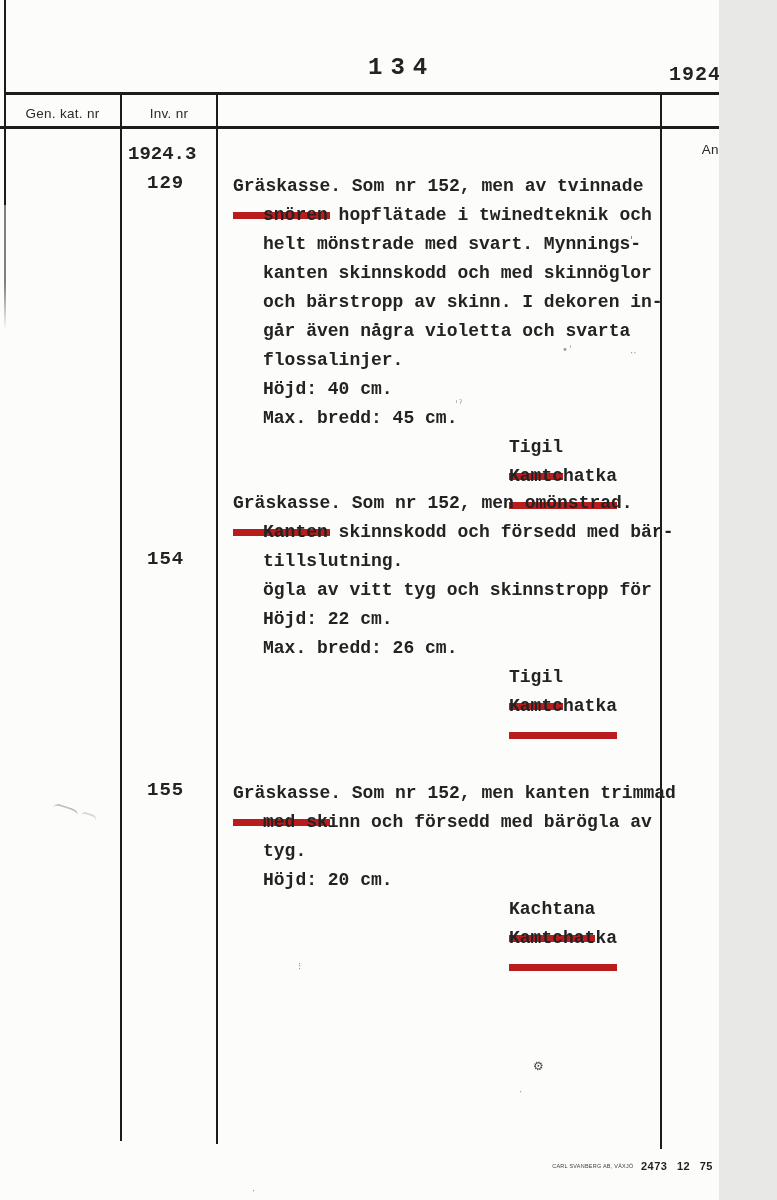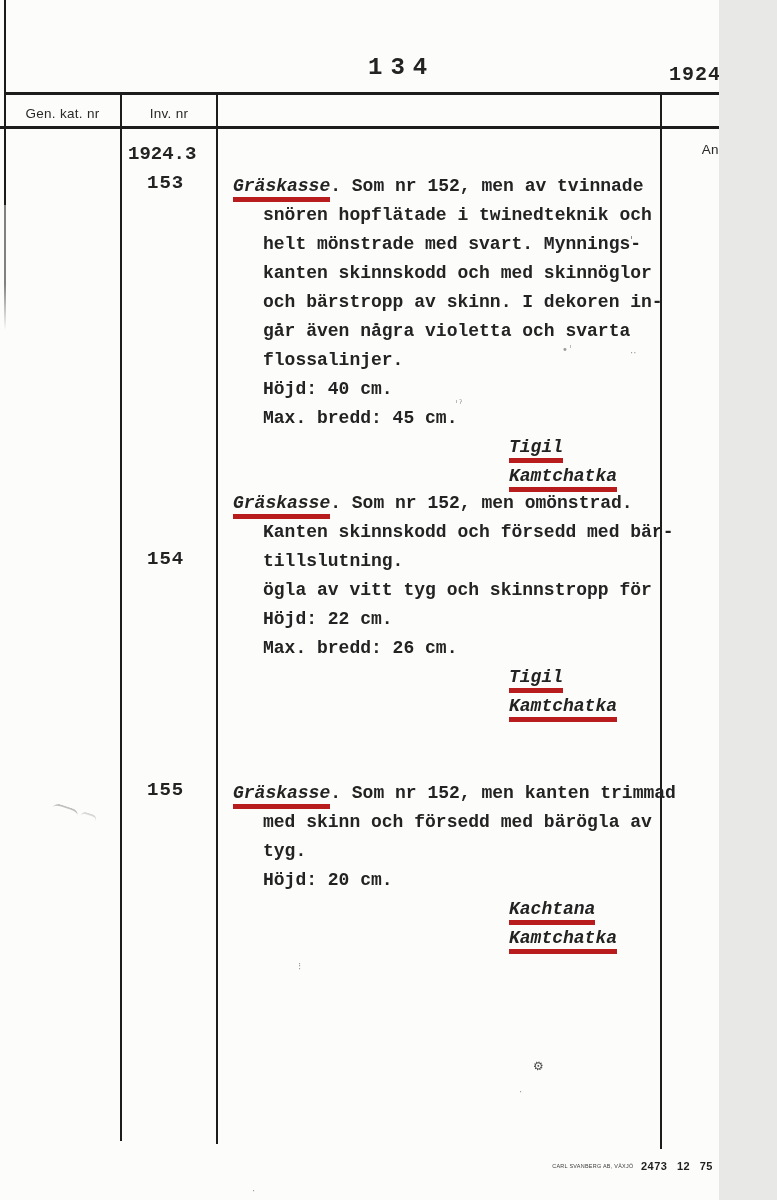--- a/index.html
+++ b/index.html
@@ -35,21 +35,21 @@
   .tw{font-family:"Liberation Mono", monospace;font-weight:700;color:#232323;}
   .page-number{position:absolute;left:368px;top:54px;font-size:24px;letter-spacing:8px;}
   .page-year{position:absolute;left:669px;top:63px;font-size:20px;letter-spacing:1px;}
   .group-year{position:absolute;left:128px;top:143px;font-size:19px;}
   .inv-number{position:absolute;left:147px;font-size:19px;letter-spacing:1px;}
 
   .entry{position:absolute;left:233px;width:480px;}
   .entry .line{height:29px;line-height:29px;font-size:18px;white-space:pre;}
   .entry .line.body{margin-left:30px;}
   .entry .line.prov{margin-left:276px;}
-  .term,.prov-name{border-bottom:5px solid #b91c1c;padding-bottom:1px;font-style:italic;}
+  .term,.prov-name{border-bottom:7px solid #b91c1c;padding-bottom:16px;}
 
   
   .imprint{position:absolute;right:6px;top:1160px;display:flex;align-items:center;gap:7px;}
   .imprint .printer{
     font-family:"Liberation Sans", sans-serif;font-size:8px;color:#3a3a3a;
     transform:scale(.68);transform-origin:right center;letter-spacing:.4px;white-space:nowrap;
   }
   .imprint .code{
     font-family:"Liberation Sans", sans-serif;font-weight:700;font-size:11px;color:#1f1f1f;
     word-spacing:6px;letter-spacing:.5px;white-space:nowrap;
@@ -75,21 +75,21 @@
   <div class="vline v-col3"></div>
 
   <div class="tw page-number">134</div>
   <div class="tw page-year">1924.3</div>
 
   <div class="form-label lbl-genkat">Gen. kat. nr</div>
   <div class="form-label lbl-invnr">Inv. nr</div>
   <div class="form-label lbl-anm">Anm.</div>
 
   <div class="tw group-year">1924.3</div>
-  <div class="tw inv-number" style="top:172px">153</div>
+  <div class="tw inv-number" style="top:172px">129</div>
   <div class="tw inv-number" style="top:548px">154</div>
   <div class="tw inv-number" style="top:779px">155</div>
 
   <div class="entry tw" style="top:172px">
     <div class="line first"><span class="term">Gräskasse</span><span>. Som nr 152, men av tvinnade</span></div>
     <div class="line body">snören hopflätade i twinedteknik och</div>
     <div class="line body">helt mönstrade med svart. Mynnings-</div>
     <div class="line body">kanten skinnskodd och med skinnöglor</div>
     <div class="line body">och bärstropp av skinn. I dekoren in-</div>
     <div class="line body">går även några violetta och svarta</div>

